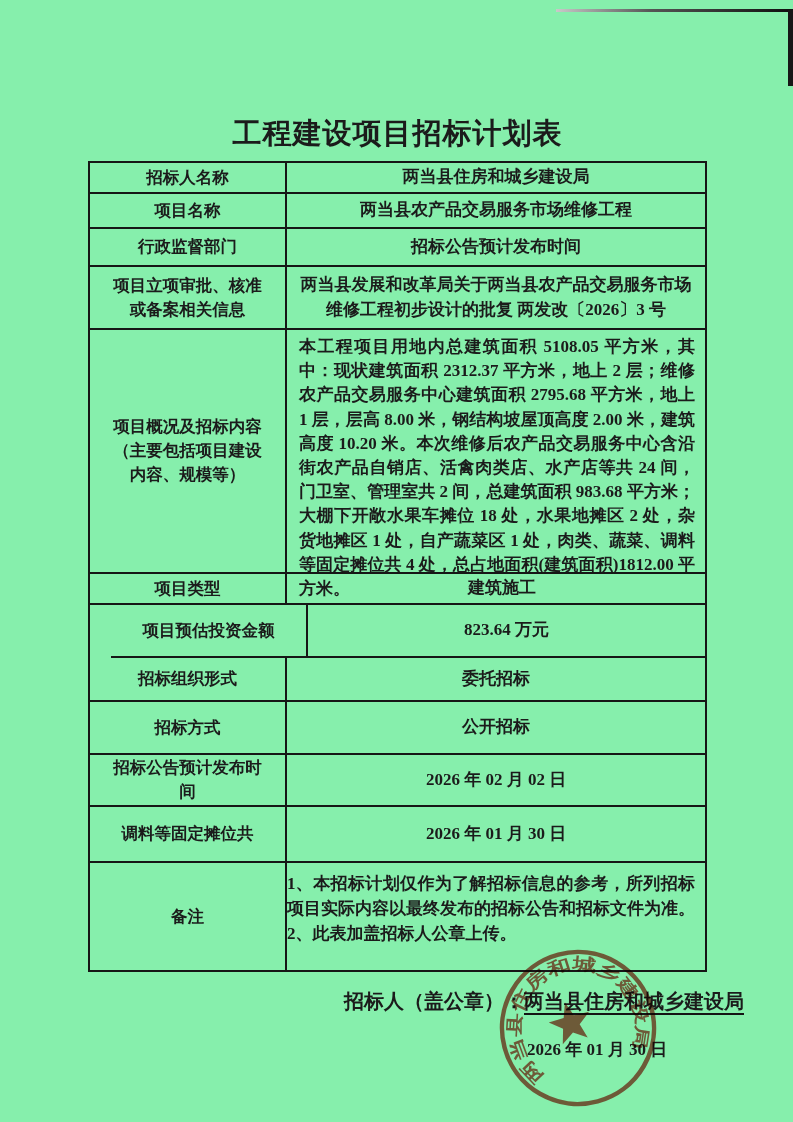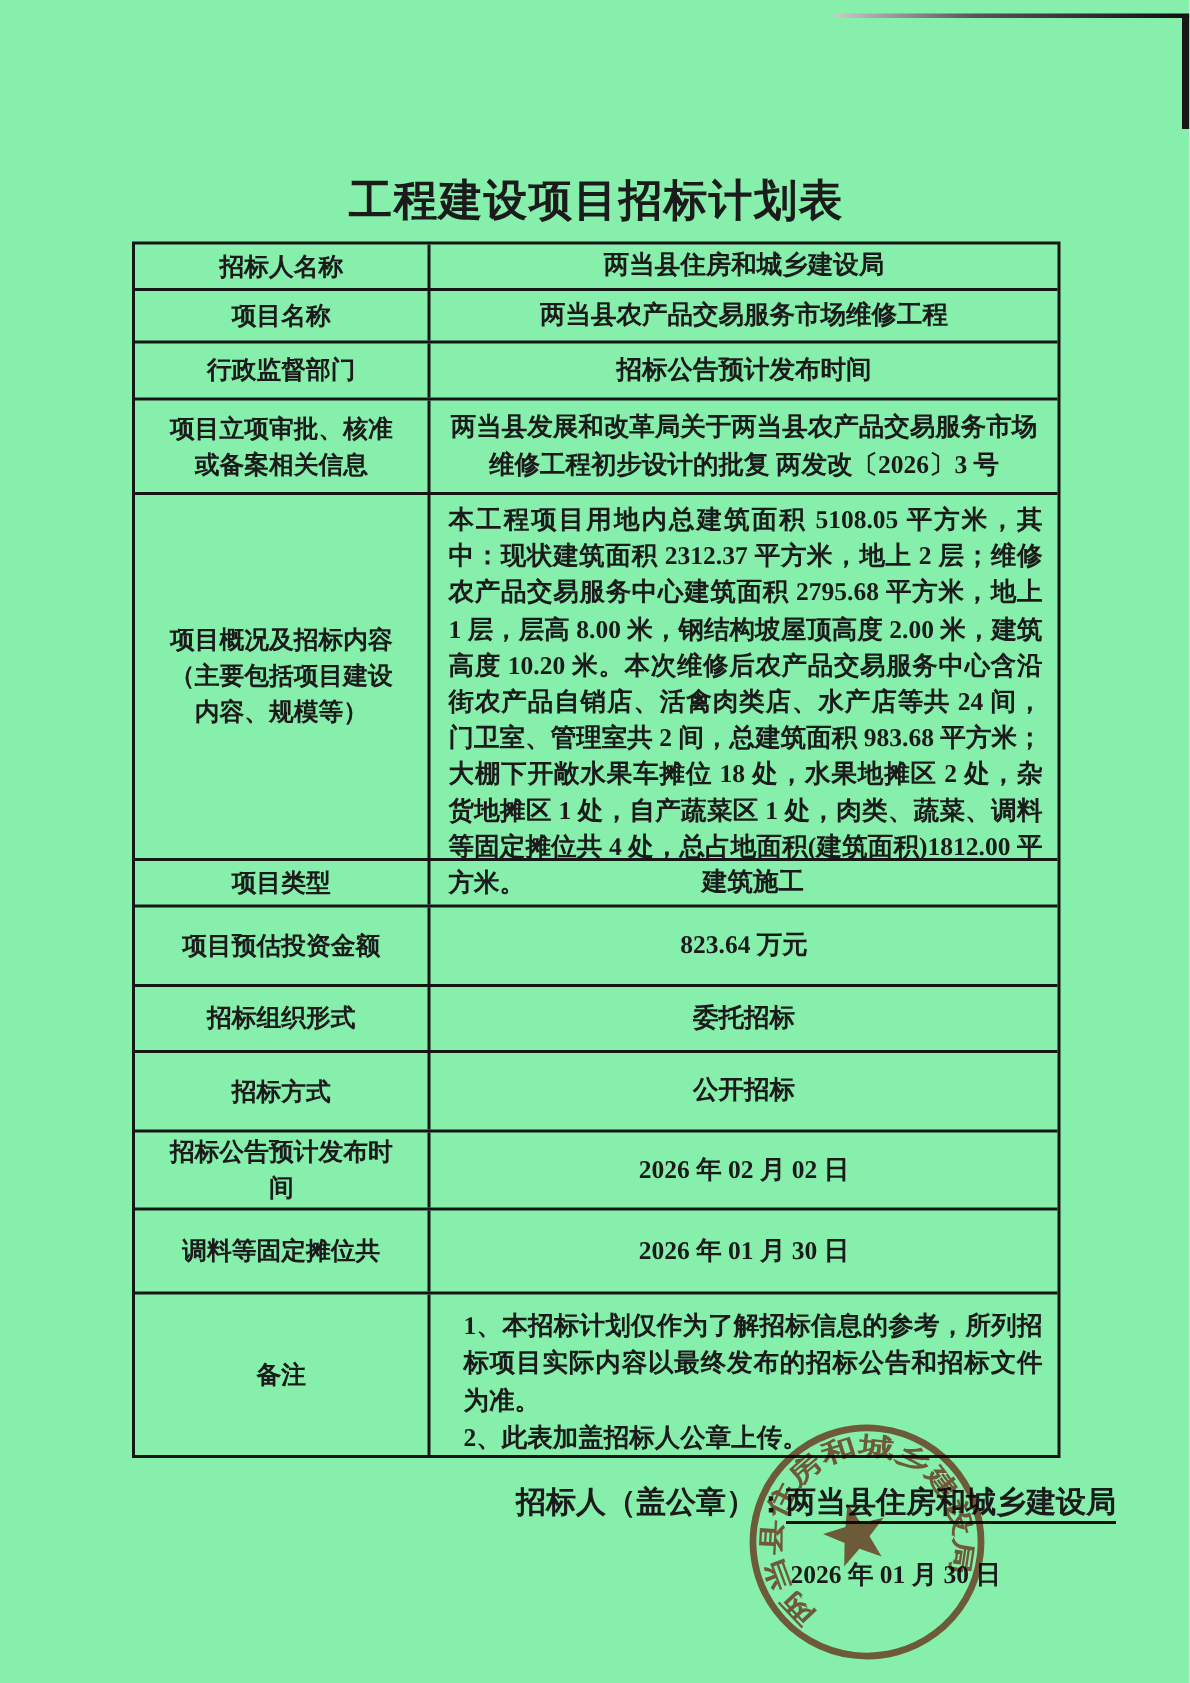--- a/index.html
+++ b/index.html
@@ -47,25 +47,25 @@
     text-align:center;padding:2px 10px;
     white-space:pre-line;line-height:1.42;
   }
   .cell-value.long{
     display:block;text-align:justify;
     padding:5px 10px 4px 12px;
     font-size:17px;line-height:24.2px;
   }
   .cell-value.notes{
     display:block;text-align:justify;
-    padding:8px 10px 6px 22px;
+    padding:8px 10px 6px 0;
     line-height:25px;
   }
   .r1{height:31px;} .r2{height:35px;} .r3{height:38px;} .r4{height:63px;font-family:Liberation Serif, serif;}
-  .r5{height:244px;} .r6{height:31px;gap:12px;} .r7{height:53px;} .r8{height:44px;}
+  .r5{height:244px;} .r6{height:31px;gap:12px;} .r7{height:53px;margin-left:21px;} .r8{height:44px;}
   .r9{height:53px;} .r10{height:52px;} .r11{height:56px;} .r12{height:107px;}
   .footer-sign{
     position:absolute;top:988px;left:344px;
     font-size:20px;font-weight:700;white-space:nowrap;
   }
   .footer-sign .signer-name{
     border-bottom:2px solid #141414;padding-bottom:1px;
   }
   .footer-date{
     position:absolute;top:1038px;left:527px;

